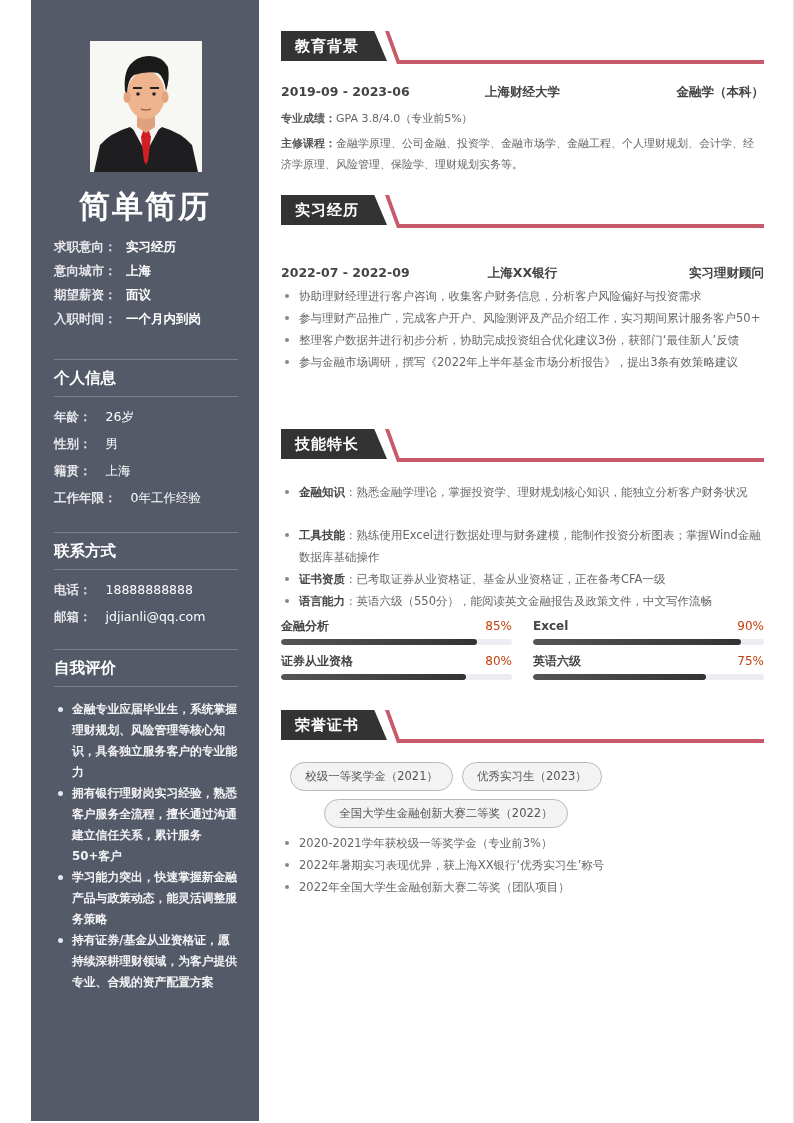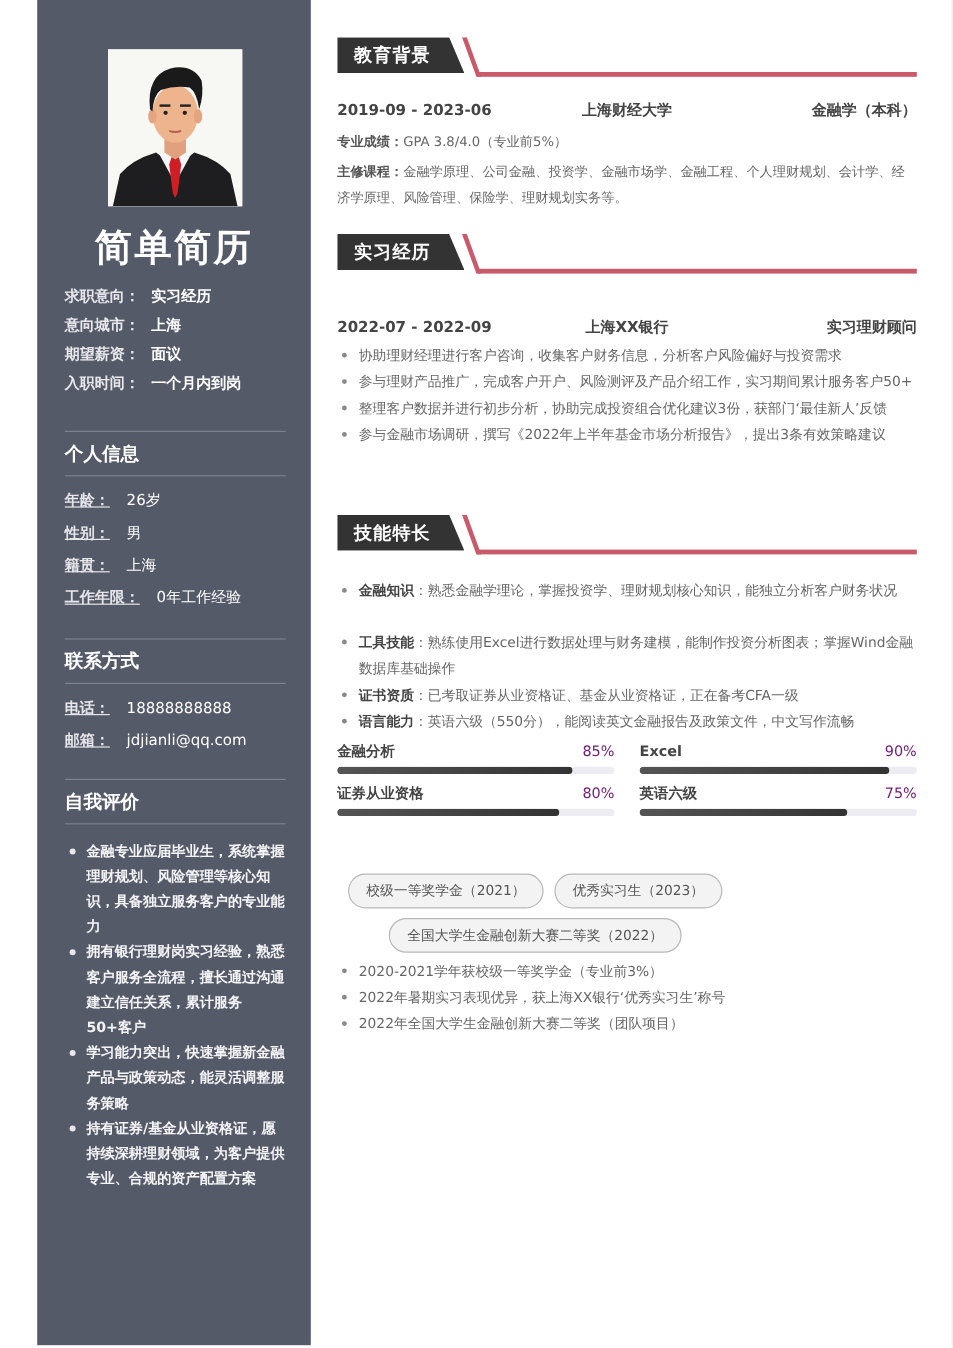--- a/index.html
+++ b/index.html
@@ -14,21 +14,21 @@
   .intent { position: absolute; left: 23px; top: 237px; width: 190px; }
   .intent-row { display: flex; font-size: 12.5px; font-weight: bold; height: 24px; line-height: 20px; color: #f0f0f3; }
   .intent-row .k { width: 72px; color: #e8e8ec; }
   .intent-row .v { color: #fff; }
 
   .side-sec { position: absolute; left: 23px; width: 184px; }
   .side-sec .divider { height: 1px; background: #7c8190; }
   .side-sec h3 { font-size: 15.5px; font-weight: bold; color: #fff; height: 36px; line-height: 36px; padding-left: 0; }
   .kv-list { padding-top: 10px; }
   .kv { display: flex; font-size: 12.5px; height: 27px; line-height: 20px; color: #fff; }
-  .kv .k { font-weight: bold; color: #e6e6ea; margin-right: 14px; text-decoration: underline; }
+  .kv .k { font-weight: bold; color: #e6e6ea; margin-right: 14px; }
 
   .self-list { list-style: none; padding-top: 12px; }
   .self-list li { position: relative; padding-left: 18px; font-size: 11.8px; font-weight: bold; line-height: 21px; color: #f4f4f6; margin-bottom: 0px; }
   .self-list li::before { content: ""; position: absolute; left: 4px; top: 8px; width: 5px; height: 5px; border-radius: 50%; background: #e8e8ec; }
 
   
   .main { position: absolute; left: 281px; top: 0; width: 483px; }
   .sec-head { position: relative; height: 34px; }
   .sec-head .tab { position: absolute; left: 0; top: 0; height: 30px; width: 106px; background: #333333; clip-path: polygon(0 0, 88% 0, 100% 100%, 0 100%); }
   .sec-head .tab span { position: absolute; left: 14px; top: 0; line-height: 30px; font-size: 15px; font-weight: bold; color: #fff; letter-spacing: 1px; }
@@ -41,21 +41,21 @@
   .p b { color: #555; font-weight: bold; }
 
   ul.bul { list-style: none; }
   ul.bul li { position: relative; padding-left: 18px; font-size: 11.5px; line-height: 22px; color: #666; }
   ul.bul li::before { content: ""; position: absolute; left: 4px; top: 9px; width: 4px; height: 4px; border-radius: 50%; background: #888; }
   ul.bul li b { color: #444; font-weight: bold; }
 
   .bars { display: grid; grid-template-columns: 231px 231px; column-gap: 21px; row-gap: 6px; }
   .bar-item .top { display: flex; justify-content: space-between; font-size: 12px; height: 20px; line-height: 20px; }
   .bar-item .top .lbl { font-weight: bold; color: #444; }
-  .bar-item .top .pct { color: #701a75; margin-left: 36px; }
+  .bar-item .top .pct { color: #c2410c; margin-left: 36px; }
   .track { height: 6px; background: #ececf2; border-radius: 3px; margin-top: 3px; overflow: hidden; }
   .fill { height: 6px; border-radius: 3px; background: linear-gradient(90deg, #555 0%, #333 100%); }
 
   .tags { display: flex; flex-wrap: wrap; gap: 8px 9px; }
   .tag { display: inline-block; height: 29px; line-height: 27px; padding: 0 14px; border: 1px solid #b8b8b8; border-radius: 15px; background: #f3f3f3; font-size: 11.5px; color: #555; }
 </style>
 </head>
 <body>
 
 <div class="page">
@@ -255,20 +255,29 @@
               <span class="pct">75%</span>
             </div>
           <div class="track">
               <div class="fill" style="width: 75%;"></div>
             </div>
         </div>
       </div>
     </section>
 
     <section style="position:absolute; top:710px; left:0; width:483px;">
+      <div class="sec-head">
+        <div class="tab">
+            <span>荣誉证书</span>
+          </div>
+        <svg class="slash" viewBox="0 0 16 34">
+            <polygon points="0,0 4,0 16,33 12,33" fill="#c85a6a"></polygon>
+          </svg>
+        <div class="line"></div>
+      </div>
       <div class="tags" style="margin-top:18px; width:330px;justify-content:center;">
         <span class="tag">校级一等奖学金（2021）</span>
         <span class="tag">优秀实习生（2023）</span>
         <span class="tag">全国大学生金融创新大赛二等奖（2022）</span>
       </div>
       <ul class="bul" style="margin-top:4px;">
         <li>2020-2021学年获校级一等奖学金（专业前3%）</li>
         <li>2022年暑期实习表现优异，获上海XX银行‘优秀实习生’称号</li>
         <li>2022年全国大学生金融创新大赛二等奖（团队项目）</li>
       </ul>

